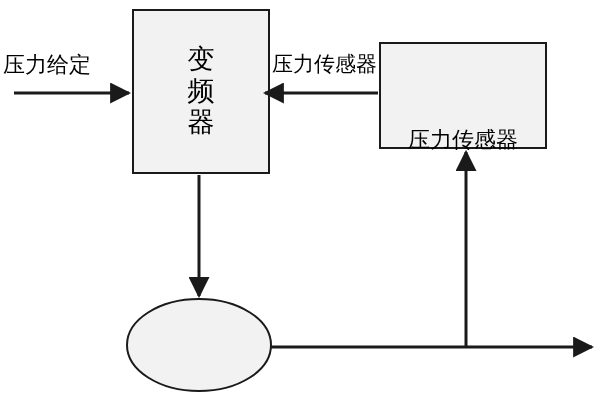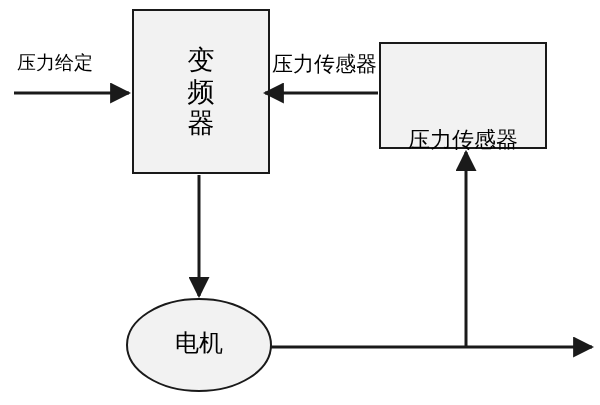--- a/index.html
+++ b/index.html
@@ -25,20 +25,21 @@
   }
   .node-label {
     position: absolute;
     display: flex;
     align-items: center;
     justify-content: center;
     text-align: center;
     color: #000000;
     line-height: 1.18;
     pointer-events: none;
+    font-family: Liberation Serif, serif;
   }
   .edge-label {
     position: absolute;
     color: #000000;
     white-space: nowrap;
   }
   
   #label-inverter {
     left: 133px;
     top: 10px;
@@ -60,23 +61,23 @@
     margin-top: 44px;
   }
   #label-motor {
     left: 128px;
     top: 297px;
     width: 142px;
     height: 92px;
     font-size: 24px;
   }
   #label-setpoint {
-    left: 17px;
+    left: 3px;
     top: 50px;
-    font-size: 19px;
+    font-size: 22px;
     font-family: Liberation Mono, monospace;
   }
   #label-feedback {
     left: 272px;
     top: 50px;
     font-size: 21px;
   }
 </style>
 </head>
 <body>
@@ -108,21 +109,18 @@
   </svg>
 
   <div class="node-label" id="label-inverter">
     <span class="stack">变频器</span>
   </div>
 
   <div class="node-label" id="label-sensor">
     <span>压力传感器</span>
   </div>
 
-  <div class="node-label" id="label-motor">
-    <span>电机</span>
-  </div>
 
   <div class="edge-label" id="label-setpoint">压力给定</div>
 
   <div class="edge-label" id="label-feedback">压力传感器</div>
 
 </div>
 
 </body></html>

